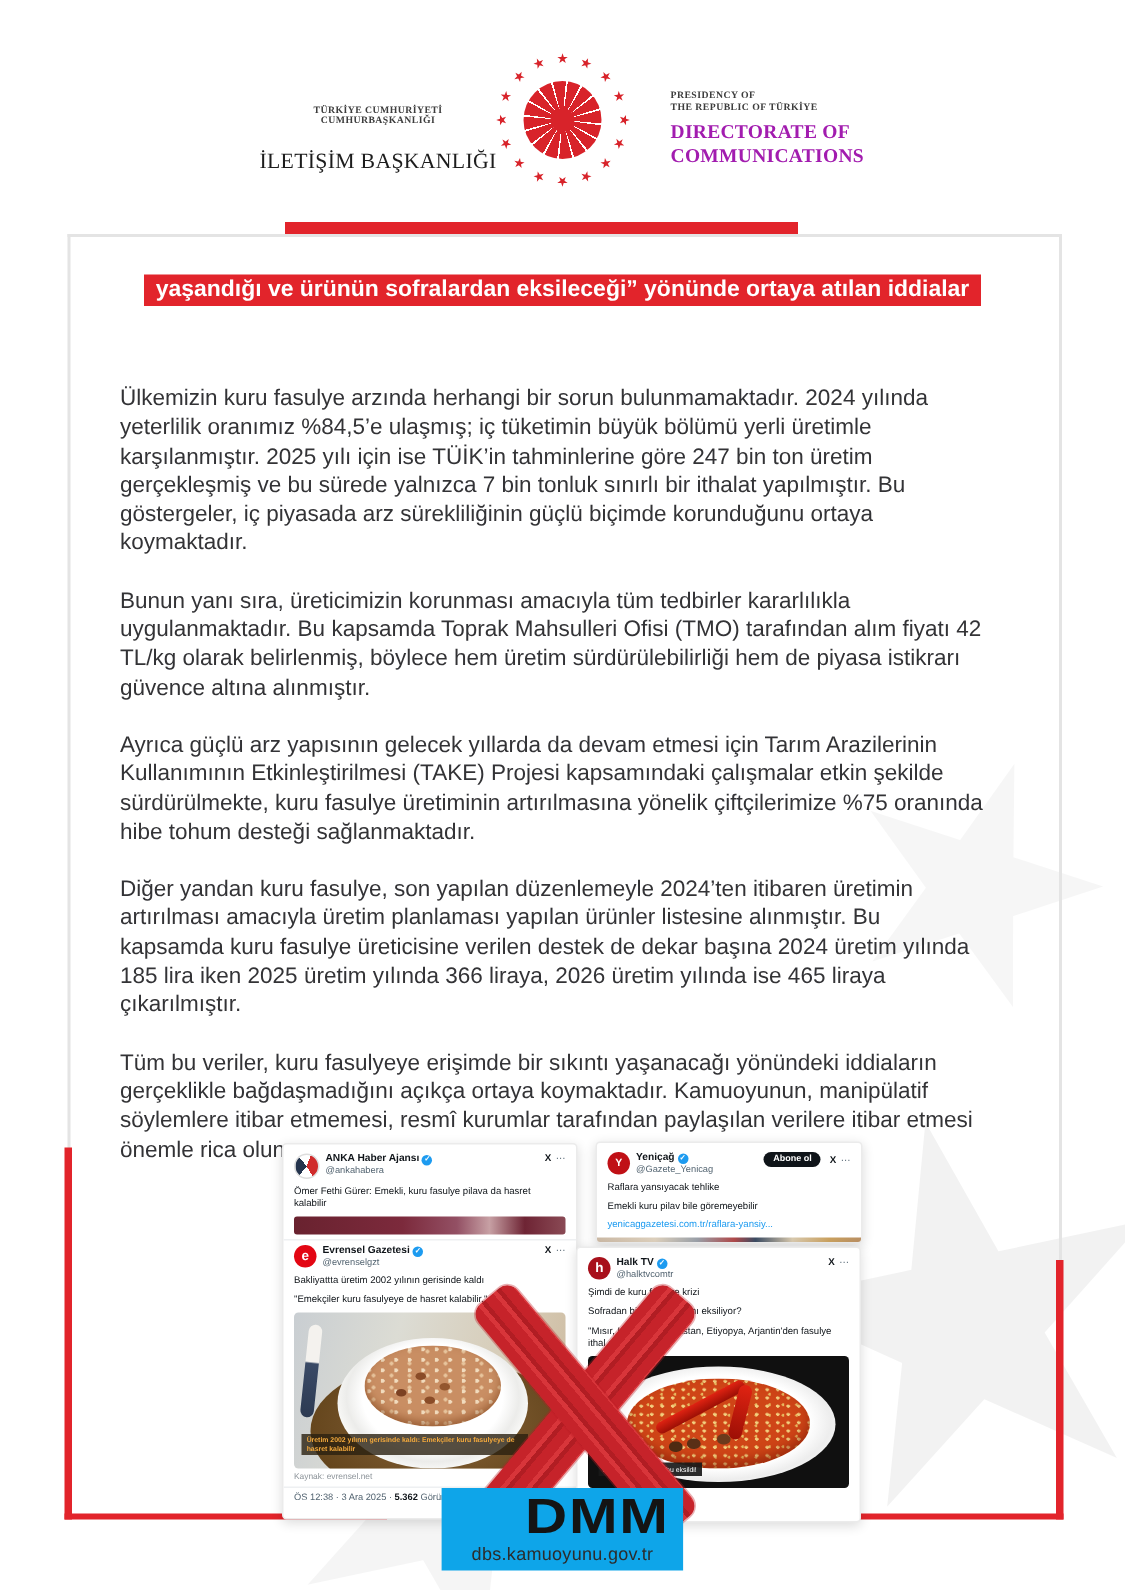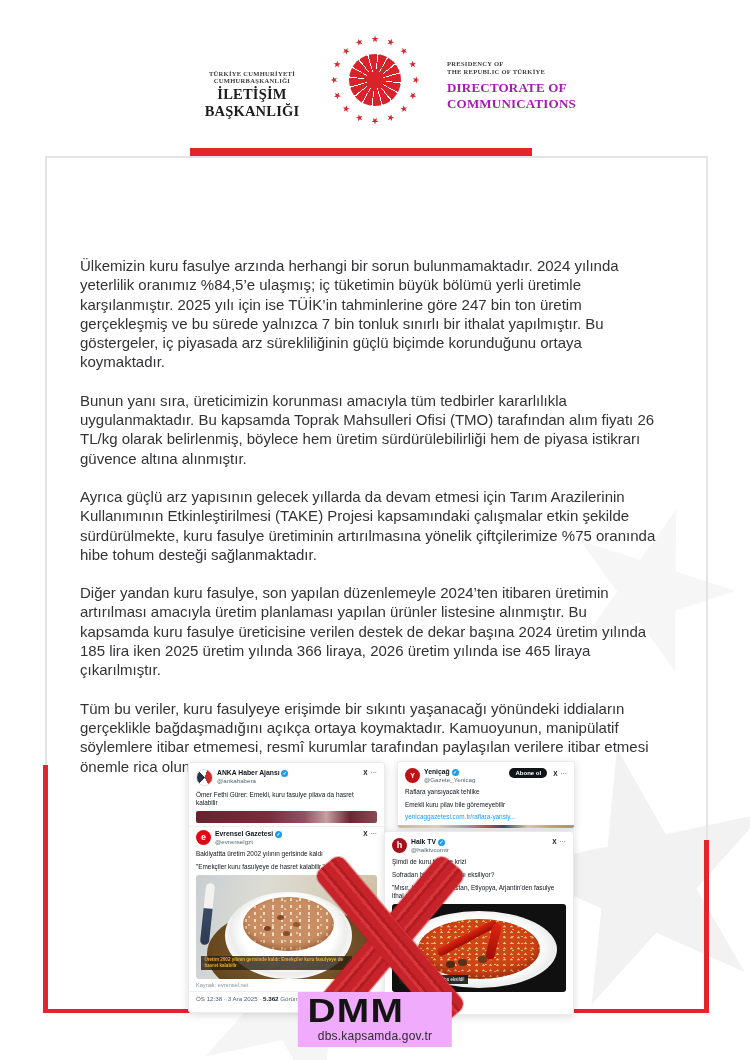--- a/index.html
+++ b/index.html
@@ -9,22 +9,22 @@
 
   
   .wm-star{position:absolute;background:#000;opacity:0.035;
     clip-path:polygon(50% 0%,61% 35%,98% 35%,68% 57%,79% 91%,50% 70%,21% 91%,32% 57%,2% 35%,39% 35%);
     z-index:0;}
 
   
   #header-left{left:172px;top:70px;width:160px;text-align:center;z-index:2;}
   #header-left .small{font-family:"Liberation Serif",serif;font-weight:bold;font-size:6.5px;
       letter-spacing:0.3px;color:#3d3d3d;}
-  #header-left .big{font-family:"Liberation Serif",serif;font-weight:bold;font-size:14.5px;
-      color:#1d1d1d;margin-top:2px;letter-spacing:0.2px;}
+  #header-left .big{font-family:"Liberation Serif",serif;font-weight:normal;font-size:14.5px;
+      color:#1d1d1d;margin-top:16px;letter-spacing:0.2px;}
   #header-right{left:447px;top:60px;width:170px;text-align:left;z-index:2;}
   #header-right .small{font-family:"Liberation Serif",serif;font-weight:bold;font-size:6.5px;
       letter-spacing:0.3px;color:#3d3d3d;line-height:8px;}
   #header-right .big{font-family:"Liberation Serif",serif;font-weight:bold;font-size:13px;
       color:#a21caf;line-height:15.5px;letter-spacing:0.2px;}
   #header-right .big.first{margin-top:4px;}
 
   #emblem{left:330px;top:35px;width:90px;height:90px;z-index:2;}
   #emblem .disc{position:absolute;left:19px;top:19px;width:52px;height:52px;border-radius:50%;
       background:repeating-conic-gradient(from 8deg,#d8232a 0deg 19.5deg,#ffffff 19.5deg 22.5deg);}
@@ -129,22 +129,22 @@
 
   
   #red-x{left:308px;top:856px;width:164px;height:168px;z-index:6;}
   .x-stroke{position:absolute;left:50%;top:50%;width:34px;height:198px;margin:-99px 0 0 -17px;
       border-radius:9px;
       background:repeating-linear-gradient(90deg,#c6232a 0 7px,#d8353a 7px 10px,#b11d23 10px 13px);
       box-shadow:0 0 0 1px rgba(190,30,38,0.35);}
   .x1{transform:rotate(40deg);} .x2{transform:rotate(-40deg);}
 
   
-  #footer-box{left:50%;top:992px;transform:translateX(-50%);background:#f0abfc;
-      padding:2px 20px 4px 20px;text-align:left;z-index:7;}
+  #footer-box{left:50%;top:992px;transform:translateX(-50%);background:#0ea5e9;
+      padding:2px 20px 4px 20px;text-align:right;z-index:7;}
   #dmm-logo{font-weight:bold;font-size:33px;line-height:33px;letter-spacing:1px;color:#141414;
       transform:scaleX(1.18);transform-origin:center;}
   #dmm-url{font-size:12px;color:#2c2c2c;margin-top:2px;letter-spacing:0.2px;}
 </style>
 </head>
 <body>
 
 <div class="wm-star" style="left:565px;top:505px;width:170px;height:170px;transform:rotate(18deg);"></div>
 <div class="wm-star" style="left:510px;top:745px;width:270px;height:270px;transform:rotate(-12deg);opacity:0.05;"></div>
 <div class="wm-star" style="left:190px;top:890px;width:220px;height:220px;transform:rotate(24deg);opacity:0.04;"></div>
@@ -187,25 +187,26 @@
 <div class="abs frame-gray" id="frame-top"></div>
 <div class="abs frame-gray" id="frame-left-gray"></div>
 <div class="abs frame-gray" id="frame-right-gray"></div>
 <div class="abs frame-red" id="accent-top-bar"></div>
 <div class="abs frame-red" id="frame-left-red"></div>
 <div class="abs frame-red" id="frame-right-red"></div>
 <div class="abs frame-red" id="rule-bottom-left"></div>
 <div class="abs frame-red" id="rule-bottom-right"></div>
 
 <div class="abs" id="headline">
+  <div class="hl-line">yaşandığı ve ürünün sofralardan eksileceği” yönünde ortaya atılan iddialar</div>
 </div>
 
 <div class="abs" id="body-text">
   <p>Ülkemizin kuru fasulye arzında herhangi bir sorun bulunmamaktadır. 2024 yılında yeterlilik oranımız %84,5’e ulaşmış; iç tüketimin büyük bölümü yerli üretimle karşılanmıştır. 2025 yılı için ise TÜİK’in tahminlerine göre 247 bin ton üretim gerçekleşmiş ve bu sürede yalnızca 7 bin tonluk sınırlı bir ithalat yapılmıştır. Bu göstergeler, iç piyasada arz sürekliliğinin güçlü biçimde korunduğunu ortaya koymaktadır.</p>
-  <p>Bunun yanı sıra, üreticimizin korunması amacıyla tüm tedbirler kararlılıkla uygulanmaktadır. Bu kapsamda Toprak Mahsulleri Ofisi (TMO) tarafından alım fiyatı 26 TL/kg olarak belirlenmiş, böylece hem üretim sürdürülebilirliği hem de piyasa istikrarı güvence altına alınmıştır.</p>
+  <p>Bunun yanı sıra, üreticimizin korunması amacıyla tüm tedbirler kararlılıkla uygulanmaktadır. Bu kapsamda Toprak Mahsulleri Ofisi (TMO) tarafından alım fiyatı 42 TL/kg olarak belirlenmiş, böylece hem üretim sürdürülebilirliği hem de piyasa istikrarı güvence altına alınmıştır.</p>
   <p>Ayrıca güçlü arz yapısının gelecek yıllarda da devam etmesi için Tarım Arazilerinin Kullanımının Etkinleştirilmesi (TAKE) Projesi kapsamındaki çalışmalar etkin şekilde sürdürülmekte, kuru fasulye üretiminin artırılmasına yönelik çiftçilerimize %75 oranında hibe tohum desteği sağlanmaktadır.</p>
   <p>Diğer yandan kuru fasulye, son yapılan düzenlemeyle 2024’ten itibaren üretimin artırılması amacıyla üretim planlaması yapılan ürünler listesine alınmıştır. Bu kapsamda kuru fasulye üreticisine verilen destek de dekar başına 2024 üretim yılında 185 lira iken 2025 üretim yılında 366 liraya, 2026 üretim yılında ise 465 liraya çıkarılmıştır.</p>
   <p>Tüm bu veriler, kuru fasulyeye erişimde bir sıkıntı yaşanacağı yönündeki iddiaların gerçeklikle bağdaşmadığını açıkça ortaya koymaktadır. Kamuoyunun, manipülatif söylemlere itibar etmemesi, resmî kurumlar tarafından paylaşılan verilere itibar etmesi önemle rica olunur.</p>
 </div>
 
 <div class="panel" id="panel-left">
   <div class="tw-head">
     <div class="tw-avatar av-anka"></div>
     <div class="tw-names">
       <div class="tw-name"><span>ANKA Haber Ajansı</span>
@@ -294,14 +295,14 @@
   <div class="tw-src">Kaynak: halktv.com.tr</div>
 </div>
 
 <div class="abs" id="red-x">
   <div class="x-stroke x1"></div>
   <div class="x-stroke x2"></div>
 </div>
 
 <div class="abs" id="footer-box">
   <div id="dmm-logo">DMM</div>
-  <div id="dmm-url">dbs.kapsamda.gov.tr</div>
+  <div id="dmm-url">dbs.kamuoyunu.gov.tr</div>
 </div>
 
 </body></html>

